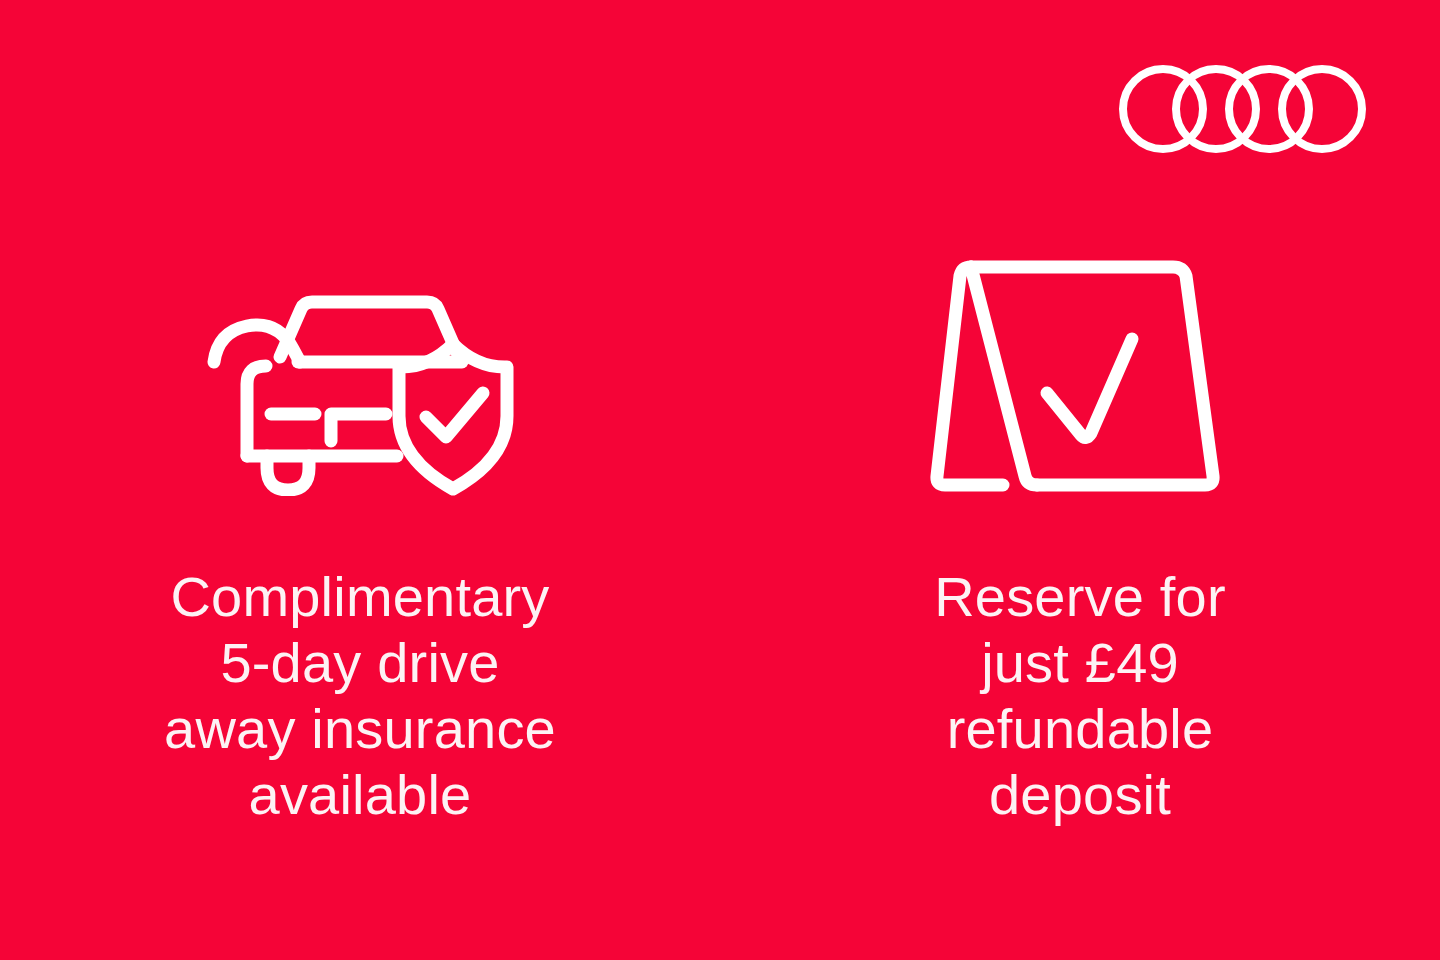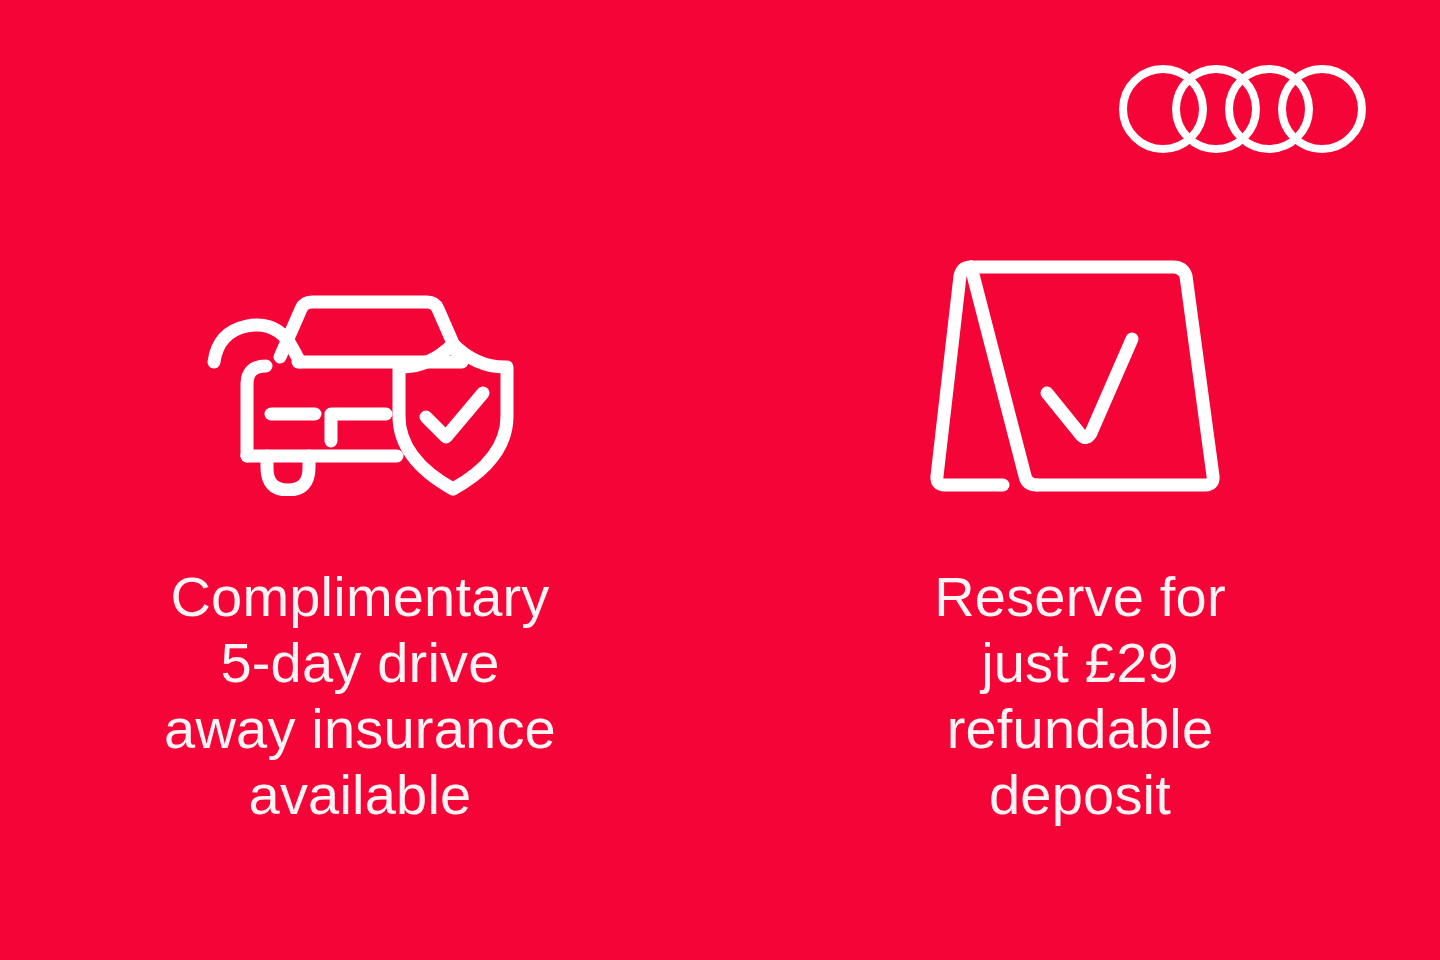--- a/index.html
+++ b/index.html
@@ -135,19 +135,19 @@
 
           <path d="M41 11 Q32 11 30 20 L7 220 Q6 229 15 229 L73 229"></path>
 
           <path d="M41 11 L95 220 Q97 229 107 229"></path>
 
           <path d="M117 137 L151 179 Q156 185 161 177 L202 83"></path>
         </g>
       </svg>
 
       <p class="feature-caption caption-right">Reserve for
-just £29
+just £49
 refundable
 deposit</p>
     </div>
 
   </div>
 </div>
 
 </body></html>

